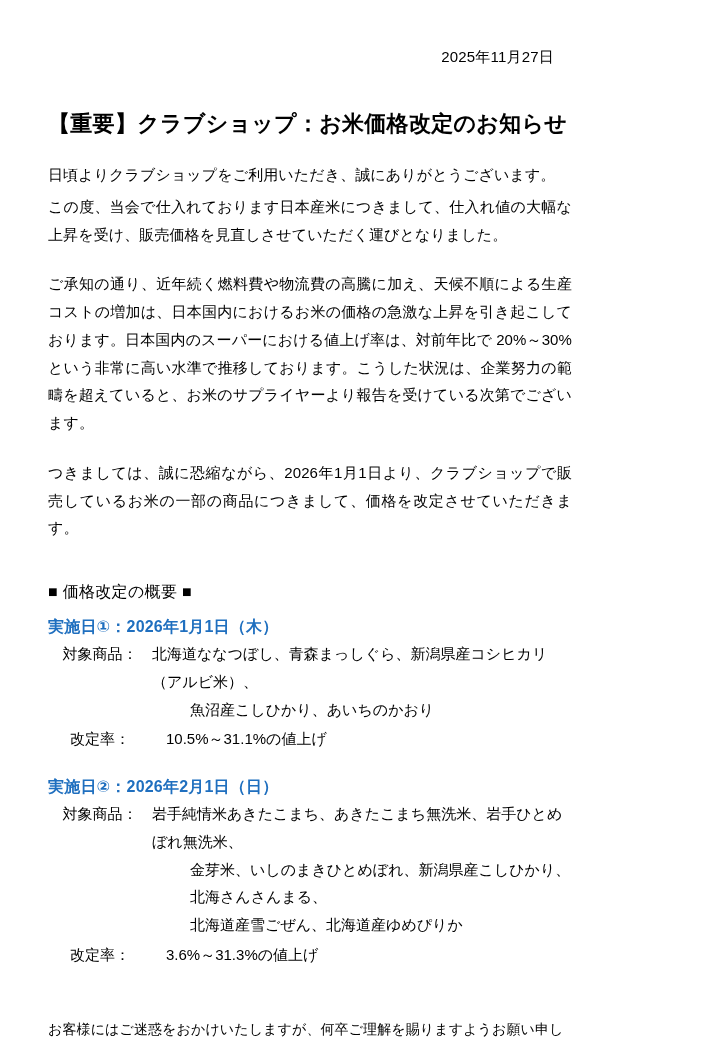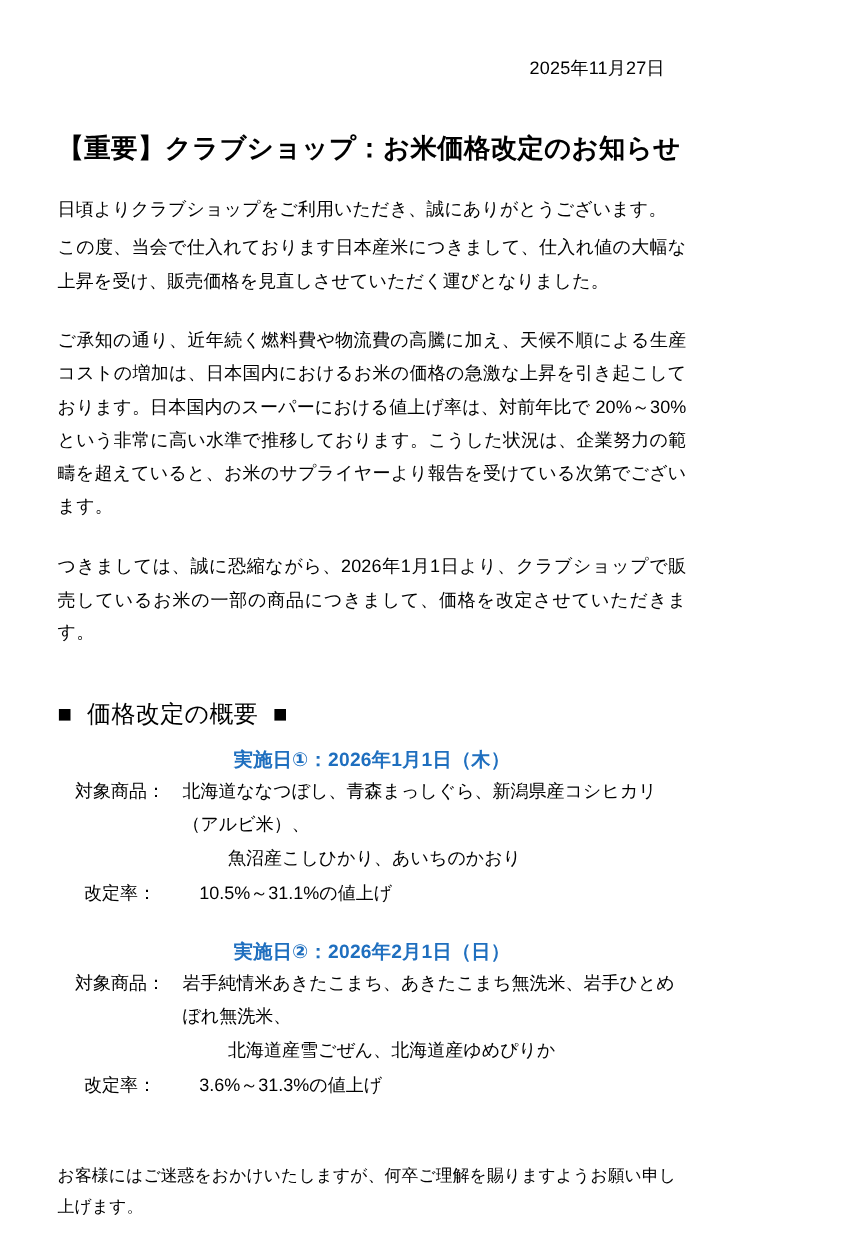--- a/index.html
+++ b/index.html
@@ -39,34 +39,32 @@
     line-height: 1.85;
     margin-top: 22px;
     letter-spacing: 0.1px;
     text-align: justify;
     max-width: 648px;
   }
   .para.tight {
     margin-top: 4px;
   }
   .section-heading {
-    font-size: 20px;
+    font-size: 16px;
     margin-top: 40px;
     letter-spacing: 0.3px;
-    font-family: Liberation Mono, monospace;
   }
   .block {
     margin-top: 14px;
   }
   .block-heading {
     color: #1f6fbf;
     font-weight: bold;
     font-size: 16px;
     letter-spacing: 0.2px;
-    text-align: center;
   }
   .row {
     display: flex;
     font-size: 15px;
     line-height: 1.85;
     margin-top: 2px;
   }
   .row .label {
     flex: 0 0 104px;
     white-space: nowrap;
@@ -127,20 +125,21 @@
   </div>
 
   <div class="spacer-sm"></div>
 
   <div class="block">
     <div class="block-heading">実施日②：2026年2月1日（日）</div>
     <div class="row">
       <div class="label">対象商品：</div>
       <div class="value">
         <span>岩手純情米あきたこまち、あきたこまち無洗米、岩手ひとめぼれ無洗米、</span>
+        <span class="cont">金芽米、いしのまきひとめぼれ、新潟県産こしひかり、北海さんさんまる、</span>
         <span class="cont">北海道産雪ごぜん、北海道産ゆめぴりか</span>
       </div>
     </div>
     <div class="row rate">
       <div class="label">改定率：</div>
       <div class="value">3.6%～31.3%の値上げ</div>
     </div>
   </div>
 
   <div class="closing">お客様にはご迷惑をおかけいたしますが、何卒ご理解を賜りますようお願い申し上げます。</div>

